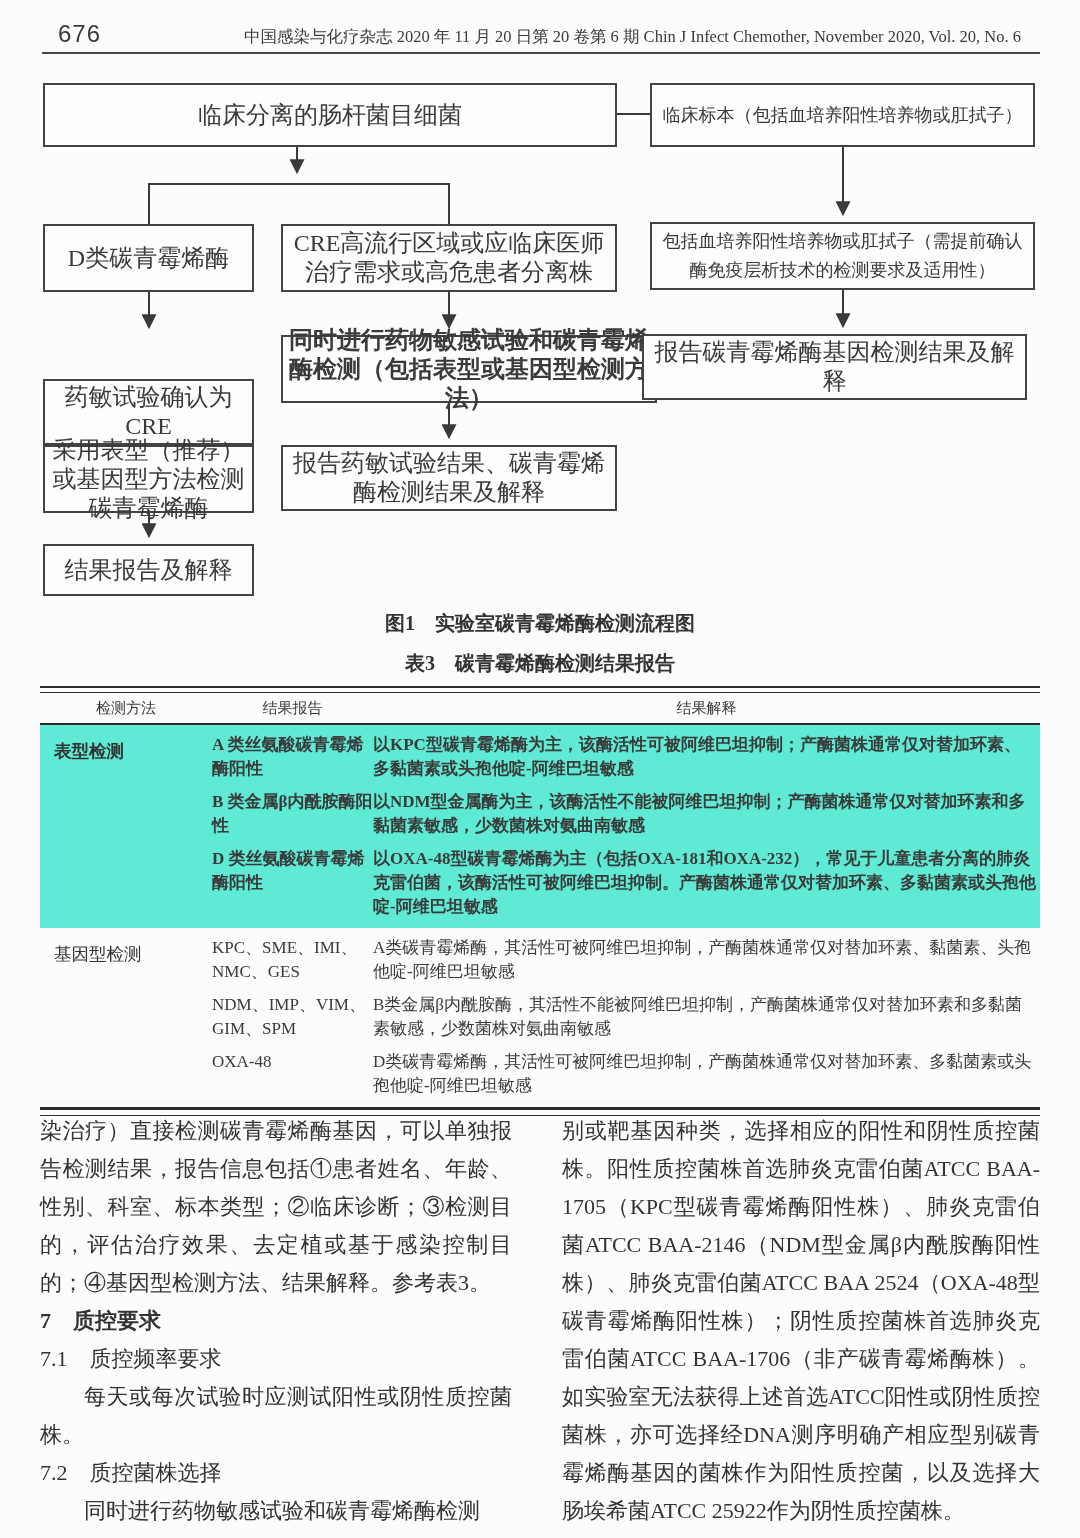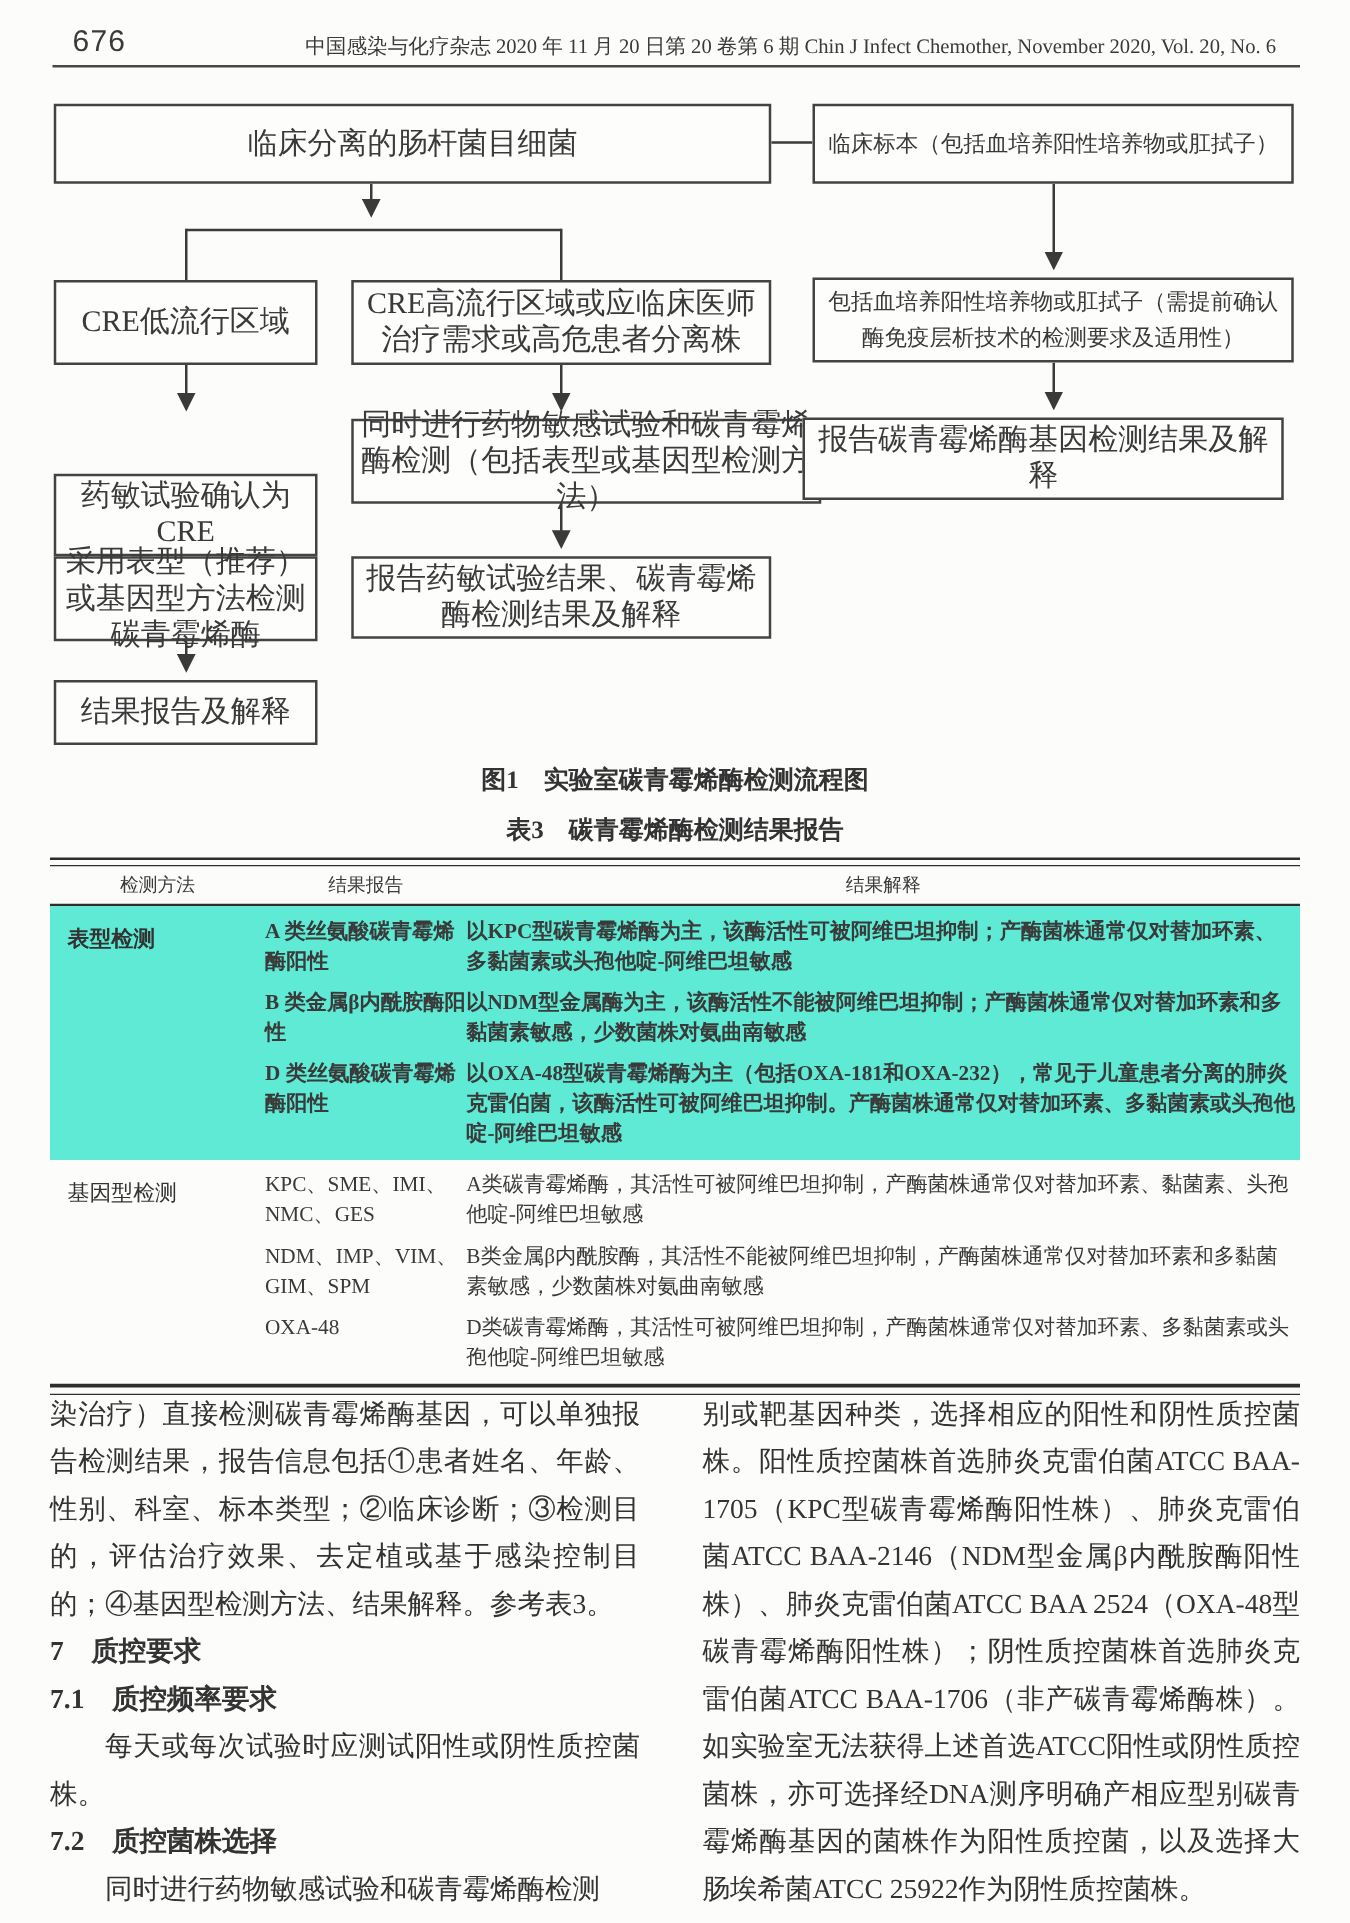--- a/index.html
+++ b/index.html
@@ -37,21 +37,21 @@
   .cell{font-size:17px;line-height:24px;color:#3a3a3a;}
   .cell.interp{padding-right:4px;}
   .rule-bottom{border-top:3px solid #2d2d2d;border-bottom:1px solid #2d2d2d;height:5px;}
   
   .col{position:absolute;top:1112px;font-size:22px;line-height:38px;text-align:justify;
     color:#333;}
   .col p{margin:0;}
   .col-left{left:40px;width:472px;}
   .col-right{left:562px;width:478px;}
   .h-sec{font-weight:bold;margin:12px 0 0 0;}
-  .h-sub{font-weight:bold;margin:0;}
+  .h-sub{font-weight:normal;margin:0;}
   .indent{text-indent:2em;}
 </style>
 </head>
 <body>
 
 <div class="page-num">676</div>
 <div class="journal-line">中国感染与化疗杂志 2020 年 11 月 20 日第 20 卷第 6 期 Chin J Infect Chemother, November 2020, Vol. 20, No. 6</div>
 <div class="header-rule"></div>
 
 <div class="flow">
@@ -71,25 +71,25 @@
       <path d="M149,321 V357" marker-end="url(#arw)"></path>
       <path d="M149,433 V456" marker-end="url(#arw)"></path>
       <path d="M449,212 V247" marker-end="url(#arw)"></path>
       <path d="M449,323 V357" marker-end="url(#arw)"></path>
       <path d="M843,67 V134" marker-end="url(#arw)"></path>
       <path d="M843,210 V246" marker-end="url(#arw)"></path>
     </g>
   </svg>
   <div class="fbox" style="left:43px;top:3px;width:574px;height:64px;">临床分离的肠杆菌目细菌</div>
   <div class="fbox small" style="left:650px;top:3px;width:385px;height:64px;">临床标本（包括血培养阳性培养物或肛拭子）</div>
-  <div class="fbox" style="left:43px;top:144px;width:211px;height:68px;">CRE低流行区域</div>
+  <div class="fbox" style="left:43px;top:144px;width:211px;height:68px;">D类碳青霉烯酶</div>
   <div class="fbox" style="left:281px;top:144px;width:336px;height:68px;">CRE高流行区域或应临床医师治疗需求或高危患者分离株</div>
   <div class="fbox small" style="left:650px;top:142px;width:385px;height:68px;">包括血培养阳性培养物或肛拭子（需提前确认酶免疫层析技术的检测要求及适用性）</div>
   <div class="fbox" style="left:43px;top:255px;width:211px;height:66px;margin-top:44px;">药敏试验确认为CRE</div>
-  <div class="fbox" style="left:281px;top:255px;width:376px;height:68px;">同时进行药物敏感试验和碳青霉烯酶检测（包括表型或基因型检测方法）</div>
+  <div class="fbox" style="left:281px;top:255px;width:376px;height:68px;font-weight:bold;">同时进行药物敏感试验和碳青霉烯酶检测（包括表型或基因型检测方法）</div>
   <div class="fbox" style="left:642px;top:254px;width:385px;height:66px;">报告碳青霉烯酶基因检测结果及解释</div>
   <div class="fbox" style="left:43px;top:365px;width:211px;height:68px;">采用表型（推荐）或基因型方法检测碳青霉烯酶</div>
   <div class="fbox" style="left:281px;top:365px;width:336px;height:66px;">报告药敏试验结果、碳青霉烯酶检测结果及解释</div>
   <div class="fbox" style="left:43px;top:464px;width:211px;height:52px;">结果报告及解释</div>
   <div class="fig-caption">图1　实验室碳青霉烯酶检测流程图</div>
 </div>
 
 <div class="tbl">
   <div class="tbl-title">表3　碳青霉烯酶检测结果报告</div>
   <div class="rule-top"></div>

